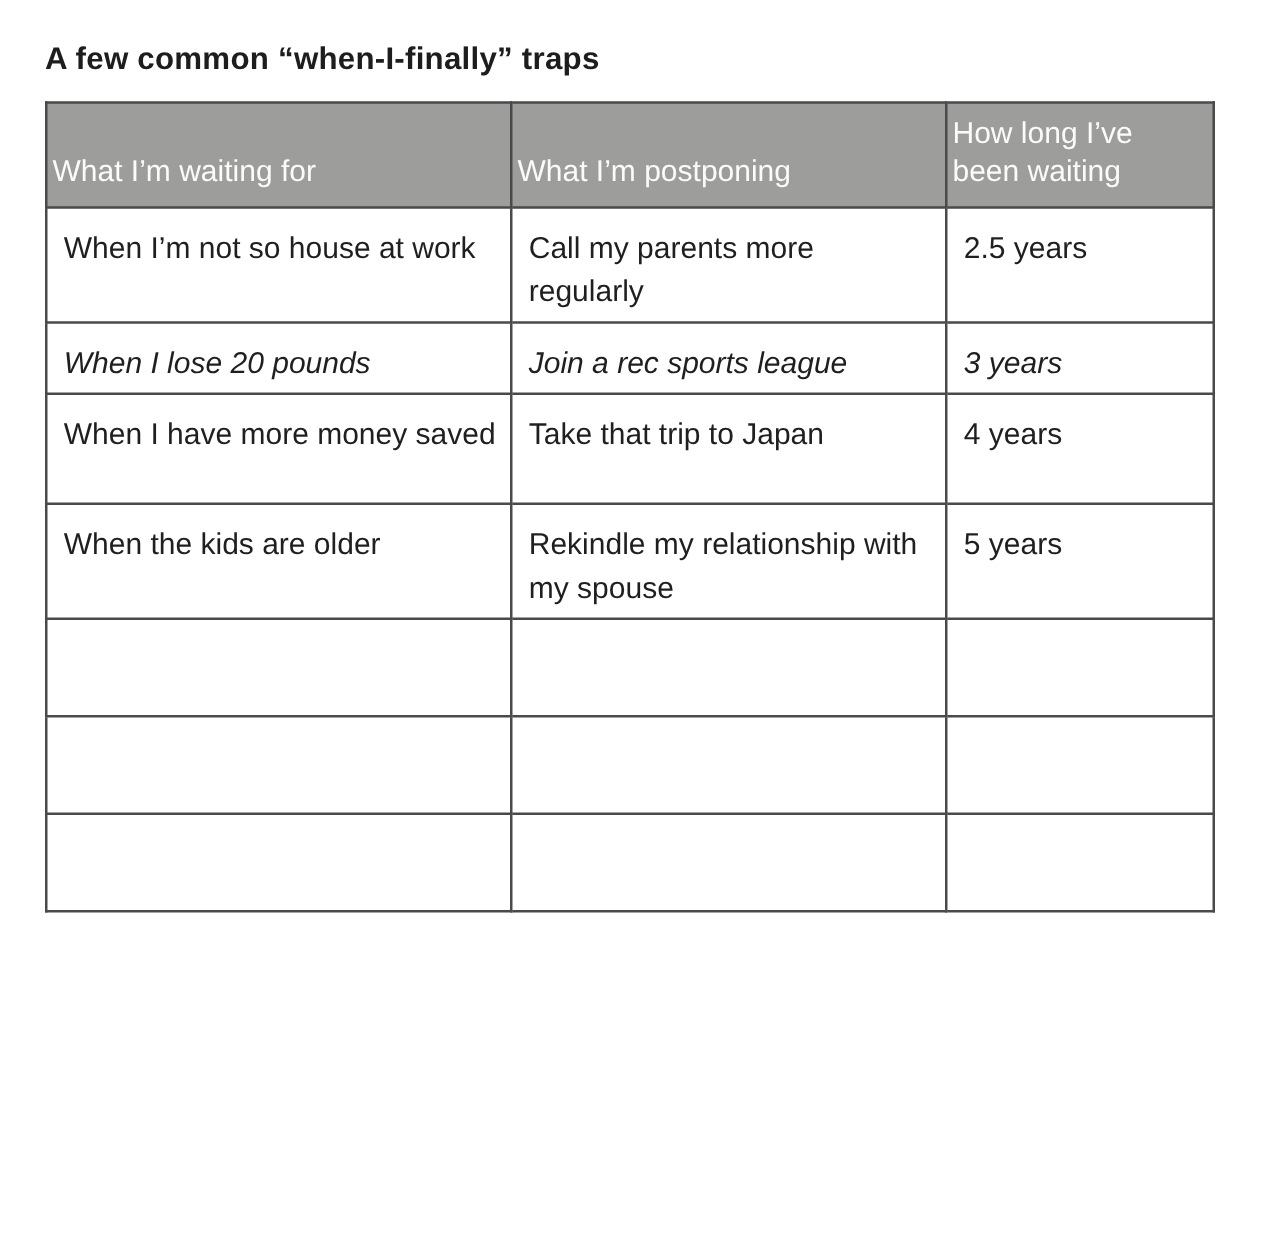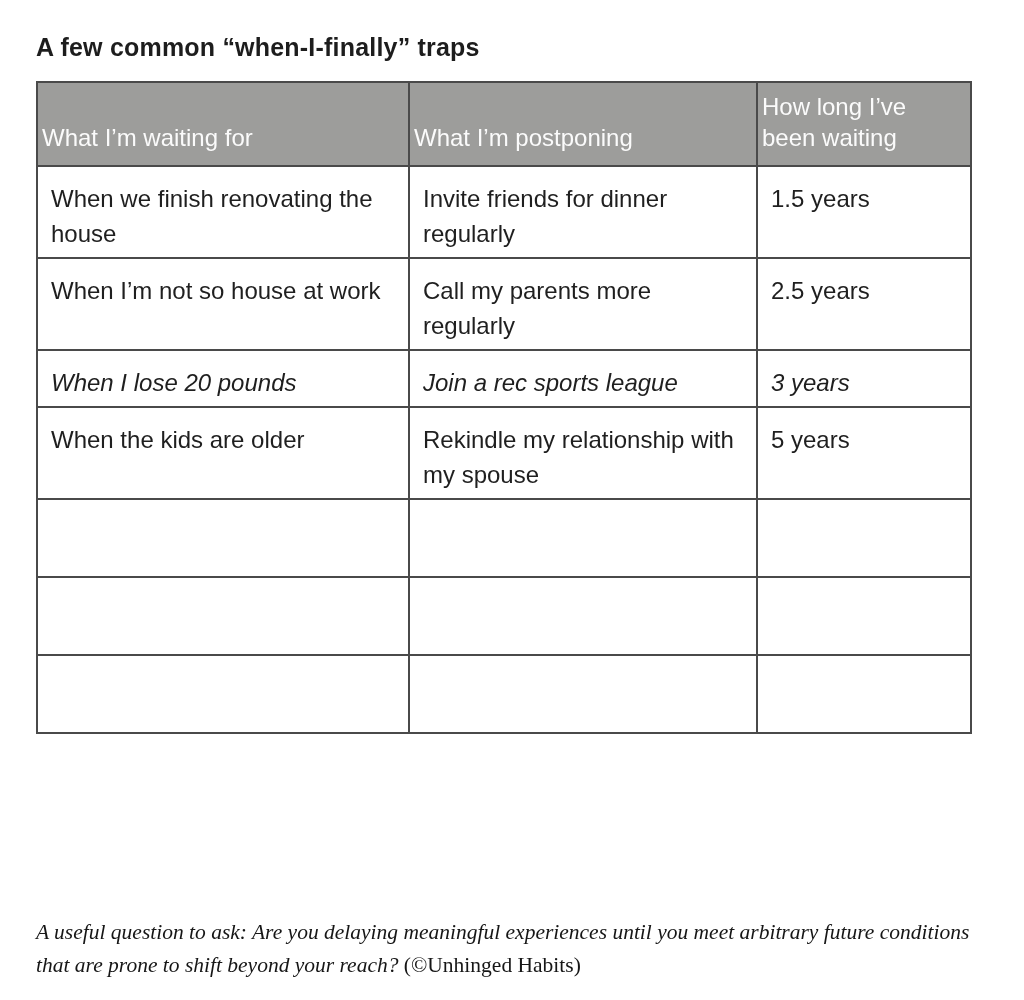--- a/index.html
+++ b/index.html
@@ -86,33 +86,33 @@
     </colgroup>
     <thead>
       <tr>
         <th>What I’m waiting for</th>
         <th>What I’m postponing</th>
         <th>How long I’ve been waiting</th>
       </tr>
     </thead>
     <tbody>
       <tr>
-        <td>When we finish renovating the house</td>
-        <td>Invite friends for dinner regularly</td>
-        <td>1.5 years</td>
-      </tr>
-      <tr>
         <td>When I’m not so house at work</td>
         <td>Call my parents more regularly</td>
         <td>2.5 years</td>
       </tr>
       <tr class="row-short">
         <td>When I lose 20 pounds</td>
         <td>Join a rec sports league</td>
         <td>3 years</td>
+      </tr>
+      <tr>
+        <td>When I have more money saved</td>
+        <td>Take that trip to Japan</td>
+        <td>4 years</td>
       </tr>
       <tr>
         <td>When the kids are older</td>
         <td>Rekindle my relationship with my spouse</td>
         <td>5 years</td>
       </tr>
       <tr class="row-empty">
         <td></td>
         <td></td>
         <td></td>
@@ -123,15 +123,14 @@
         <td></td>
       </tr>
       <tr class="row-empty">
         <td></td>
         <td></td>
         <td></td>
       </tr>
     </tbody>
   </table>
 
-  <p class="footnote"><span class="question">A useful question to ask: Are you delaying meaningful experiences until you meet arbitrary future conditions that are prone to shift beyond your reach?</span> <span class="attribution">(©Unhinged Habits)</span></p>
 
 </div>
 
 </body></html>

